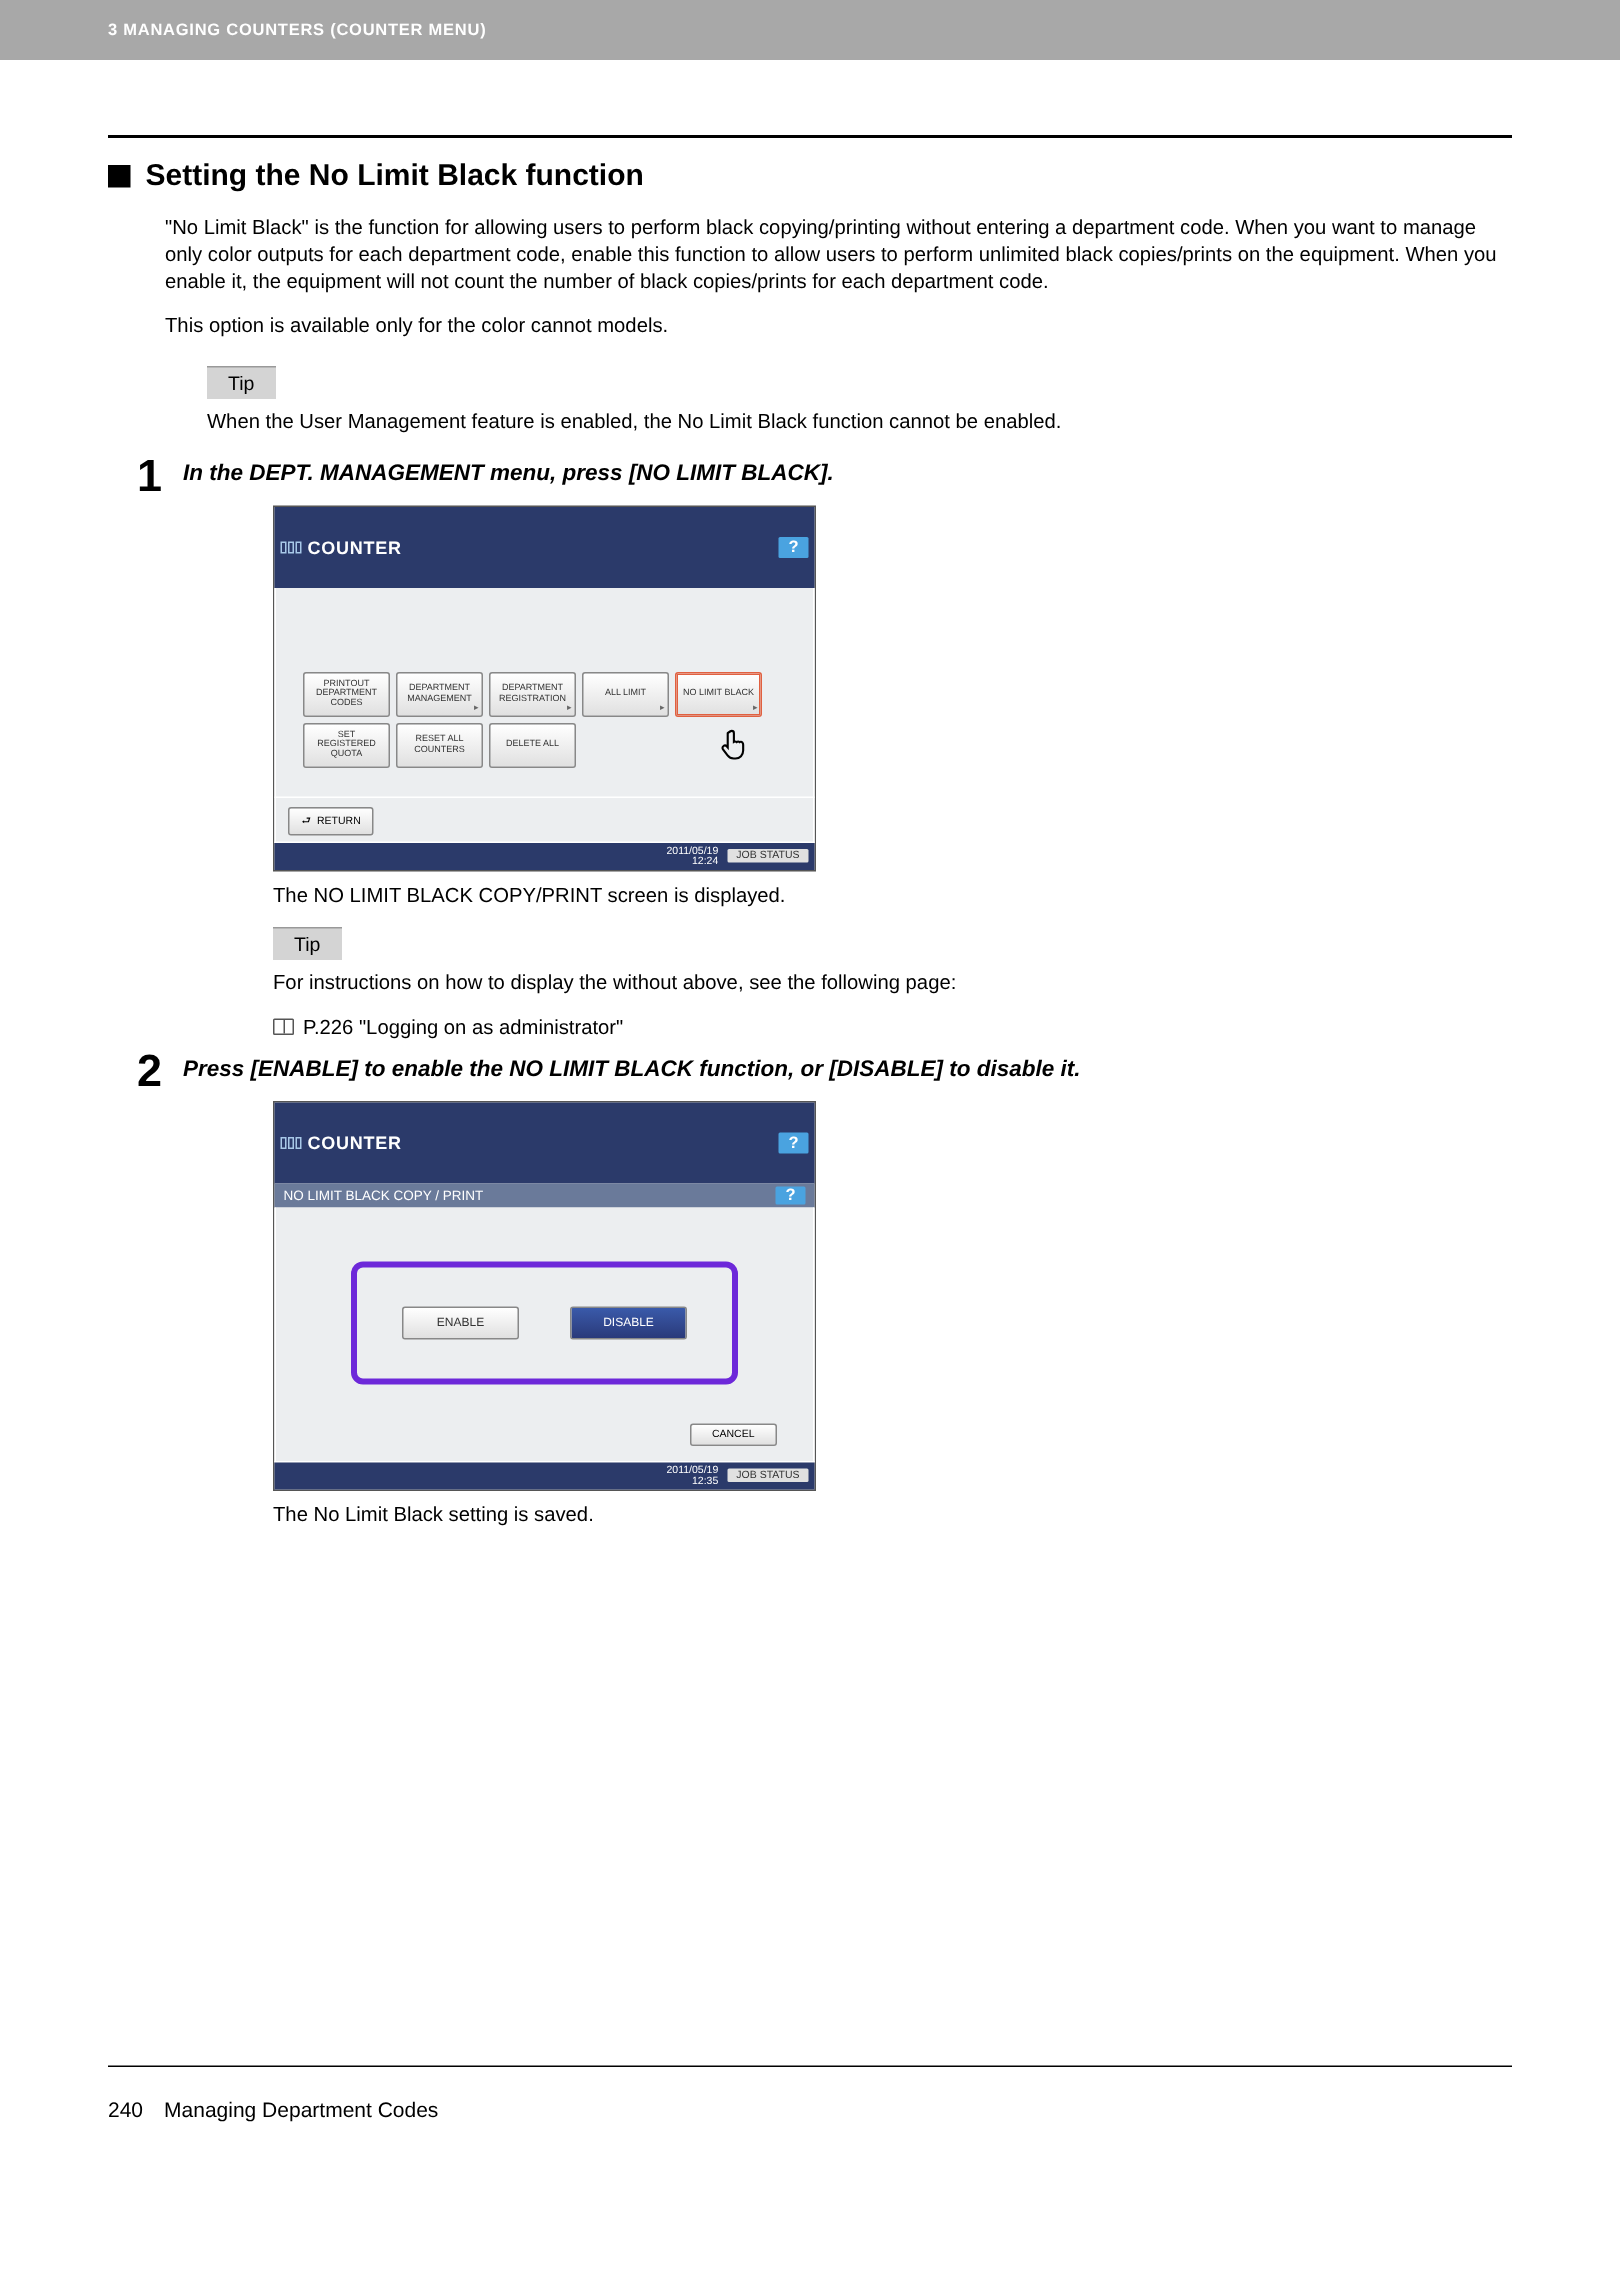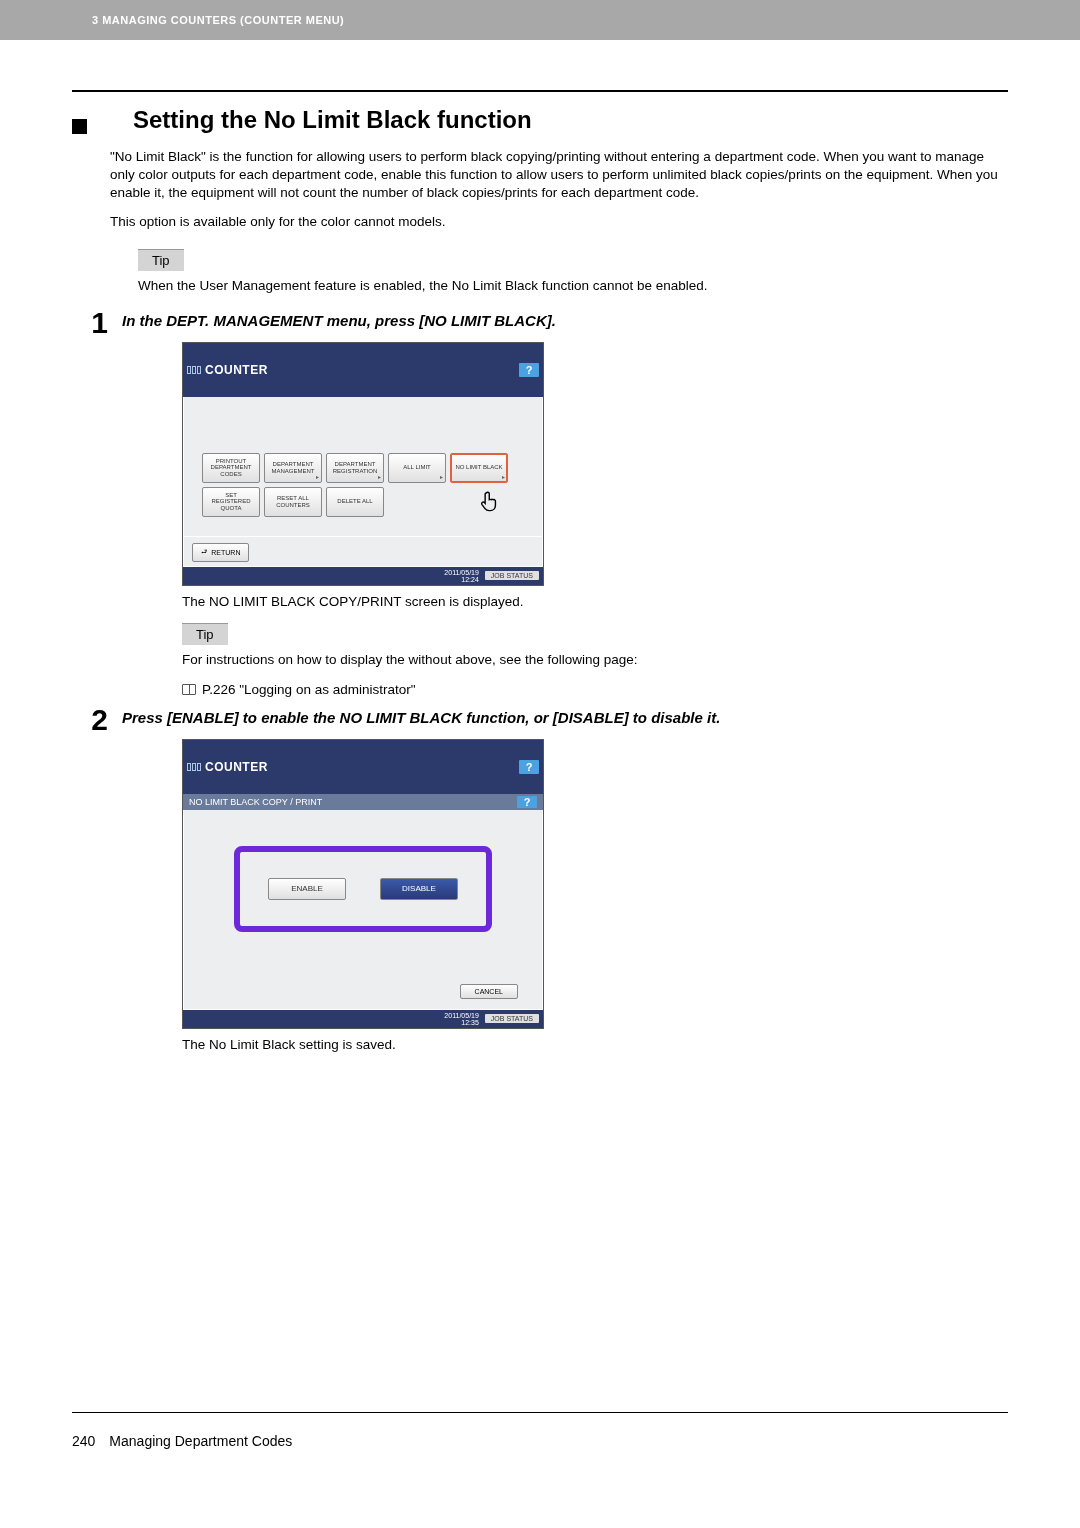--- a/index.html
+++ b/index.html
@@ -1,21 +1,21 @@
 <!DOCTYPE html>
 <html><head>
 <meta charset="utf-8">
 <style>
   * { box-sizing: border-box; margin: 0; padding: 0; }
   body { font-family: Arial, Helvetica, sans-serif; font-size: 14px; color: #000; background: #fff; width: 1080px; }
-  .header-bar { background: #a8a8a8; height: 40px; display: flex; align-items: center; padding-left: 92px; }
+  .header-bar { background: #a8a8a8; height: 40px; display: flex; align-items: center; padding-left: 72px; }
   .header-bar span { color: #fff; font-size: 11px; font-weight: bold; letter-spacing: 0.5px; }
   .page { padding: 50px 72px 30px 72px; }
   .hr-top { border: none; border-top: 2px solid #000; margin-bottom: 14px; }
-  .section-title { font-weight: bold; font-size: 24px; display: flex; align-items: flex-end; margin-bottom: 14px; gap: 36px; }
+  .section-title { font-weight: bold; font-size: 20px; display: flex; align-items: center; margin-bottom: 14px; }
   .black-square { display: inline-block; width: 15px; height: 15px; background: #000; margin-right: 10px; }
   .intro { margin-left: 38px; font-size: 13.5px; line-height: 1.35; margin-bottom: 10px; }
   .tip-label { display: inline-block; background: #d4d4d4; border-top: 1px solid #999; padding: 3px 14px; font-size: 13px; margin-left: 66px; margin-top: 8px; margin-bottom: 6px; }
   .tip-body { margin-left: 66px; font-size: 13.5px; line-height: 1.4; margin-bottom: 12px; }
   .step { display: flex; margin-bottom: 4px; margin-top: 8px; }
   .step-num { font-family: Arial, sans-serif; font-size: 30px; font-weight: bold; width: 50px; text-align: right; padding-right: 14px; line-height: 1; }
   .step-body { flex: 1; font-style: italic; }
   .step-head { font-weight: bold; font-size: 15px; margin-top: 4px; margin-bottom: 8px; }
   .step-cap { font-size: 13.5px; margin-left: 110px; margin-top: 8px; margin-bottom: 6px; }
   .ref-line { margin-left: 110px; font-size: 13.5px; display: flex; align-items: center; gap: 6px; }
@@ -37,21 +37,21 @@
   .hand { position:absolute; top: 92px; left: 294px; width: 26px; }
   .hand svg { width: 26px; height: 26px; }
   .panel-bottom { background: #eceef0; border: 1px solid #fff; border-top: none; padding: 4px 8px; }
   .return-btn { display:inline-flex; align-items:center; gap:4px; background: linear-gradient(#fff,#e0e0e0); border:1px solid #888; border-radius:2px; font-size: 7px; padding: 3px 8px; }
   .panel-status { background: #2b3a6a; color: #fff; display:flex; justify-content:flex-end; align-items:center; font-size: 7px; padding: 2px 4px; gap: 6px; }
   .status-pill { background:#e0e0e0; color:#333; padding:1px 6px; border-radius:1px; font-size:7px; }
 
   
   .panel2-body { background:#eceef0; border:1px solid #fff; border-top:none; padding: 6px 6px 4px 6px; }
   .subbar { background:#6a7a9a; color:#fff; font-size:9px; padding:2px 6px; display:flex; justify-content:space-between; align-items:center; }
-  .inner-frame { border: 6px solid #6d28d9; border-radius: 8px; margin: 30px 44px 48px 44px; padding: 26px 0; display:flex; justify-content:center; gap: 34px; text-align: center; }
+  .inner-frame { border: 4px solid #6d28d9; border-radius: 8px; margin: 30px 44px 22px 44px; padding: 26px 0; display:flex; justify-content:center; gap: 34px; text-align: center; }
   .wide-btn { width: 78px; height: 22px; font-size:8px; display:flex; align-items:center; justify-content:center; border:1px solid #888; border-radius:2px; }
   .enable-btn { background: linear-gradient(#fff,#e0e0e0); color:#333; }
   .disable-btn { background: linear-gradient(#3a5aaa,#2a3a7a); color:#fff; }
   .cancel-row { display:flex; justify-content:flex-end; padding: 4px 18px 6px 0; }
   .cancel-btn { background: linear-gradient(#fff,#e0e0e0); border:1px solid #888; border-radius:2px; font-size:7px; padding: 3px 14px; }
 
   .footer { border-top: 1.5px solid #000; margin-top: 360px; padding-top: 20px; display:flex; align-items:center; gap: 14px; }
   .page-num { font-size: 14px; }
   .footer-title { font-size: 14px; }
 </style>

